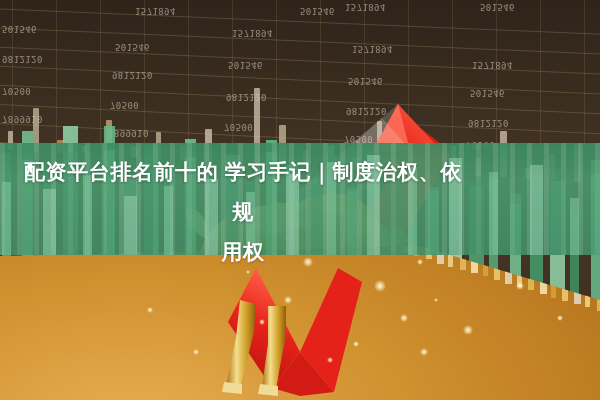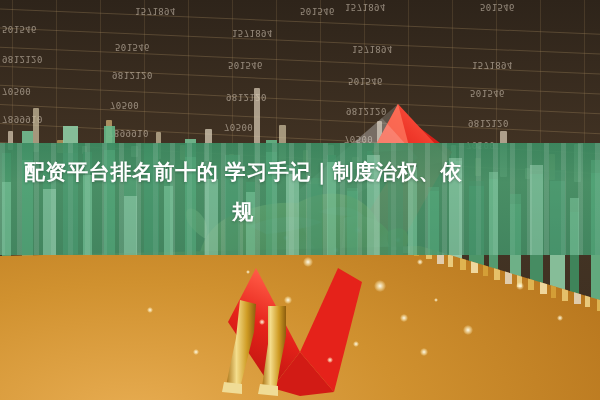--- a/index.html
+++ b/index.html
@@ -417,15 +417,16 @@
       <div style="position: absolute; left: 489.2px; width: 9px; bottom: 0px; height: 83px; background: rgba(140, 210, 170, 0.45);"></div>
       <div style="position: absolute; left: 509.5px; width: 11px; bottom: 0px; height: 61px; background: rgba(90, 175, 130, 0.4);"></div>
       <div style="position: absolute; left: 529.8px; width: 13px; bottom: 0px; height: 90px; background: rgba(175, 225, 195, 0.42);"></div>
       <div style="position: absolute; left: 550.1px; width: 15px; bottom: 0px; height: 85px; background: rgba(70, 150, 110, 0.38);"></div>
       <div style="position: absolute; left: 570.4px; width: 9px; bottom: 0px; height: 57px; background: rgba(140, 210, 170, 0.45);"></div>
       <div style="position: absolute; left: 590.7px; width: 11px; bottom: 0px; height: 95px; background: rgba(90, 175, 130, 0.4);"></div>
     </div>
 
   <div class="title">
     <span class="l1">配资平台排名前十的 学习手记｜制度治权、依规</span>
+    <span class="l2">用权</span>
   </div>
 
 </div>
 
 </body></html>

